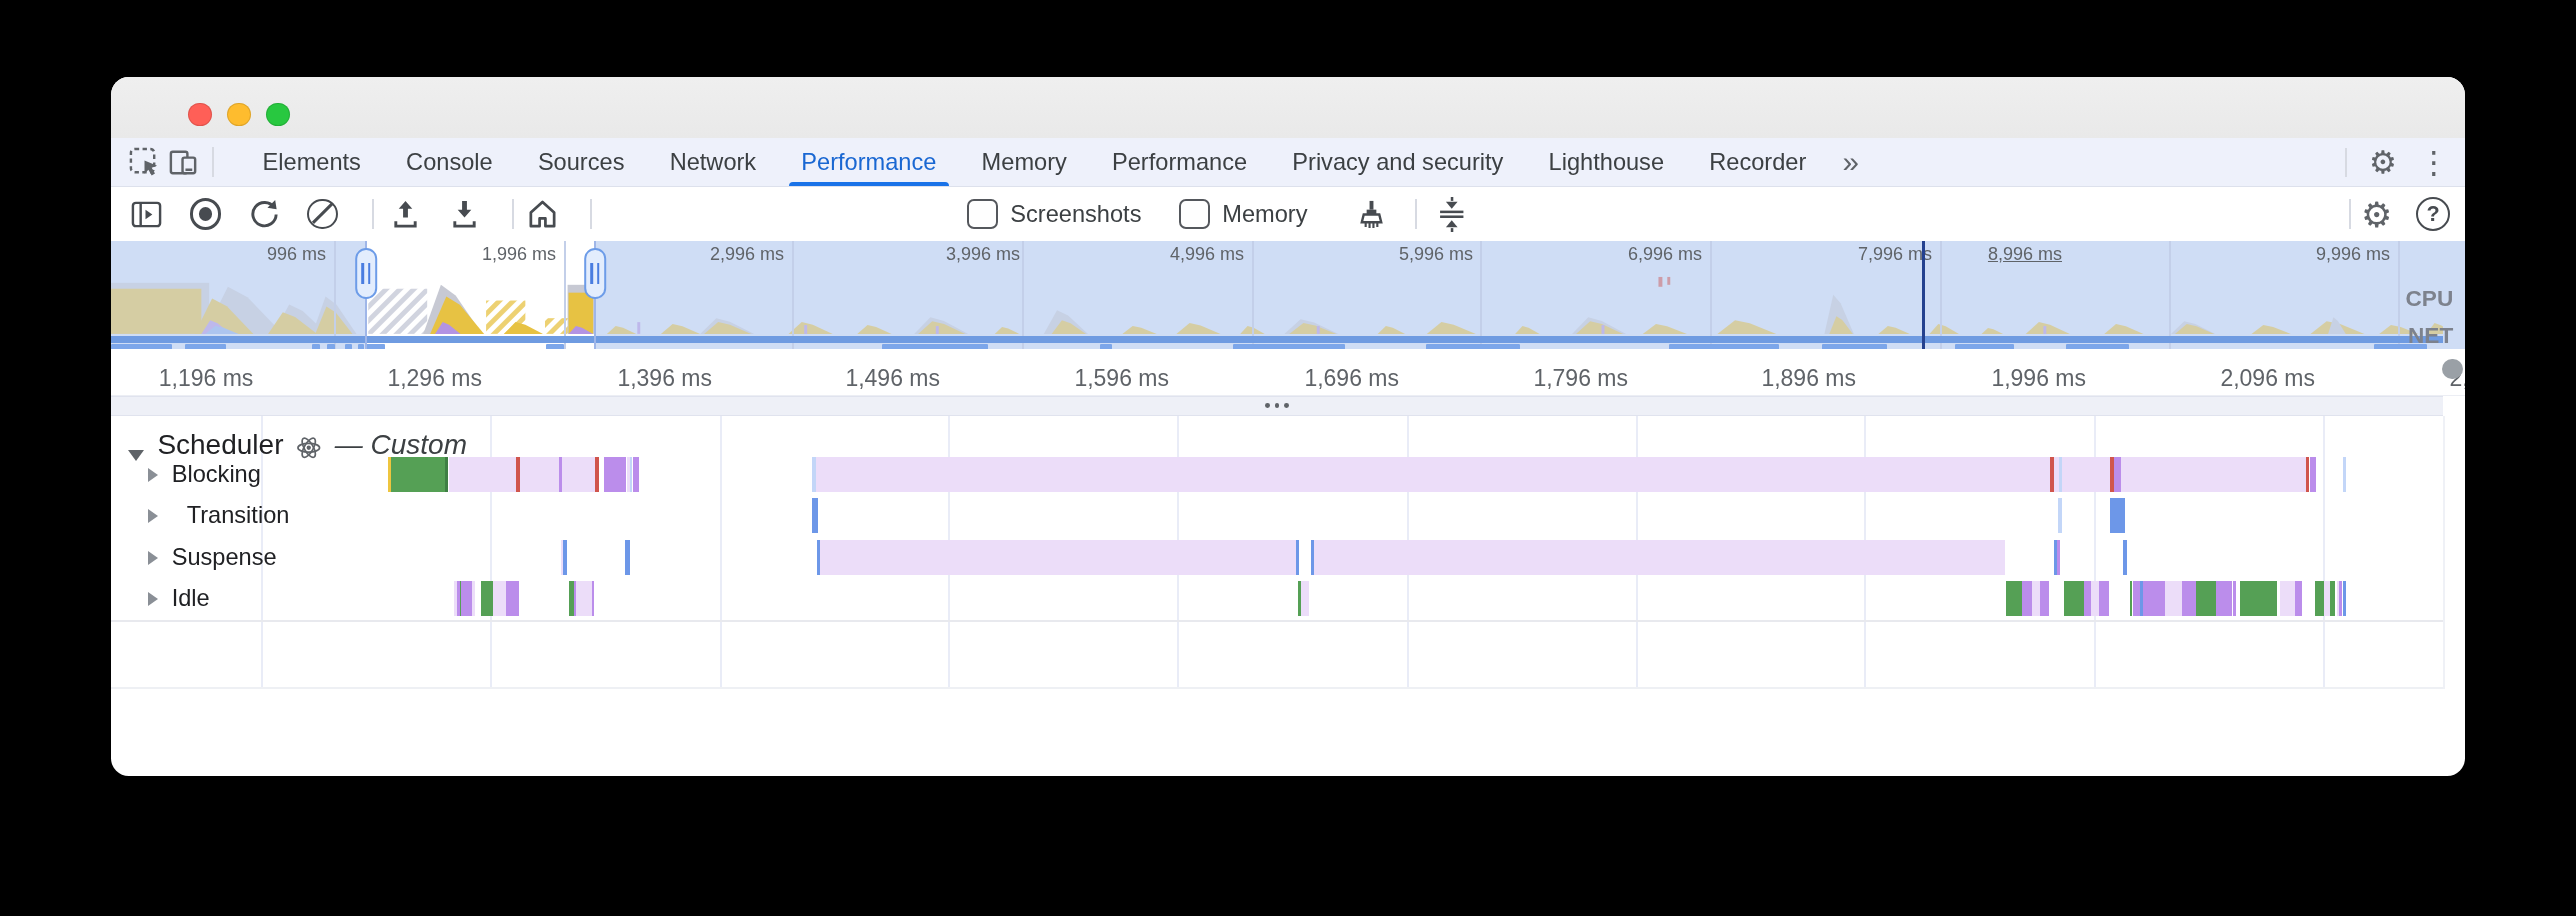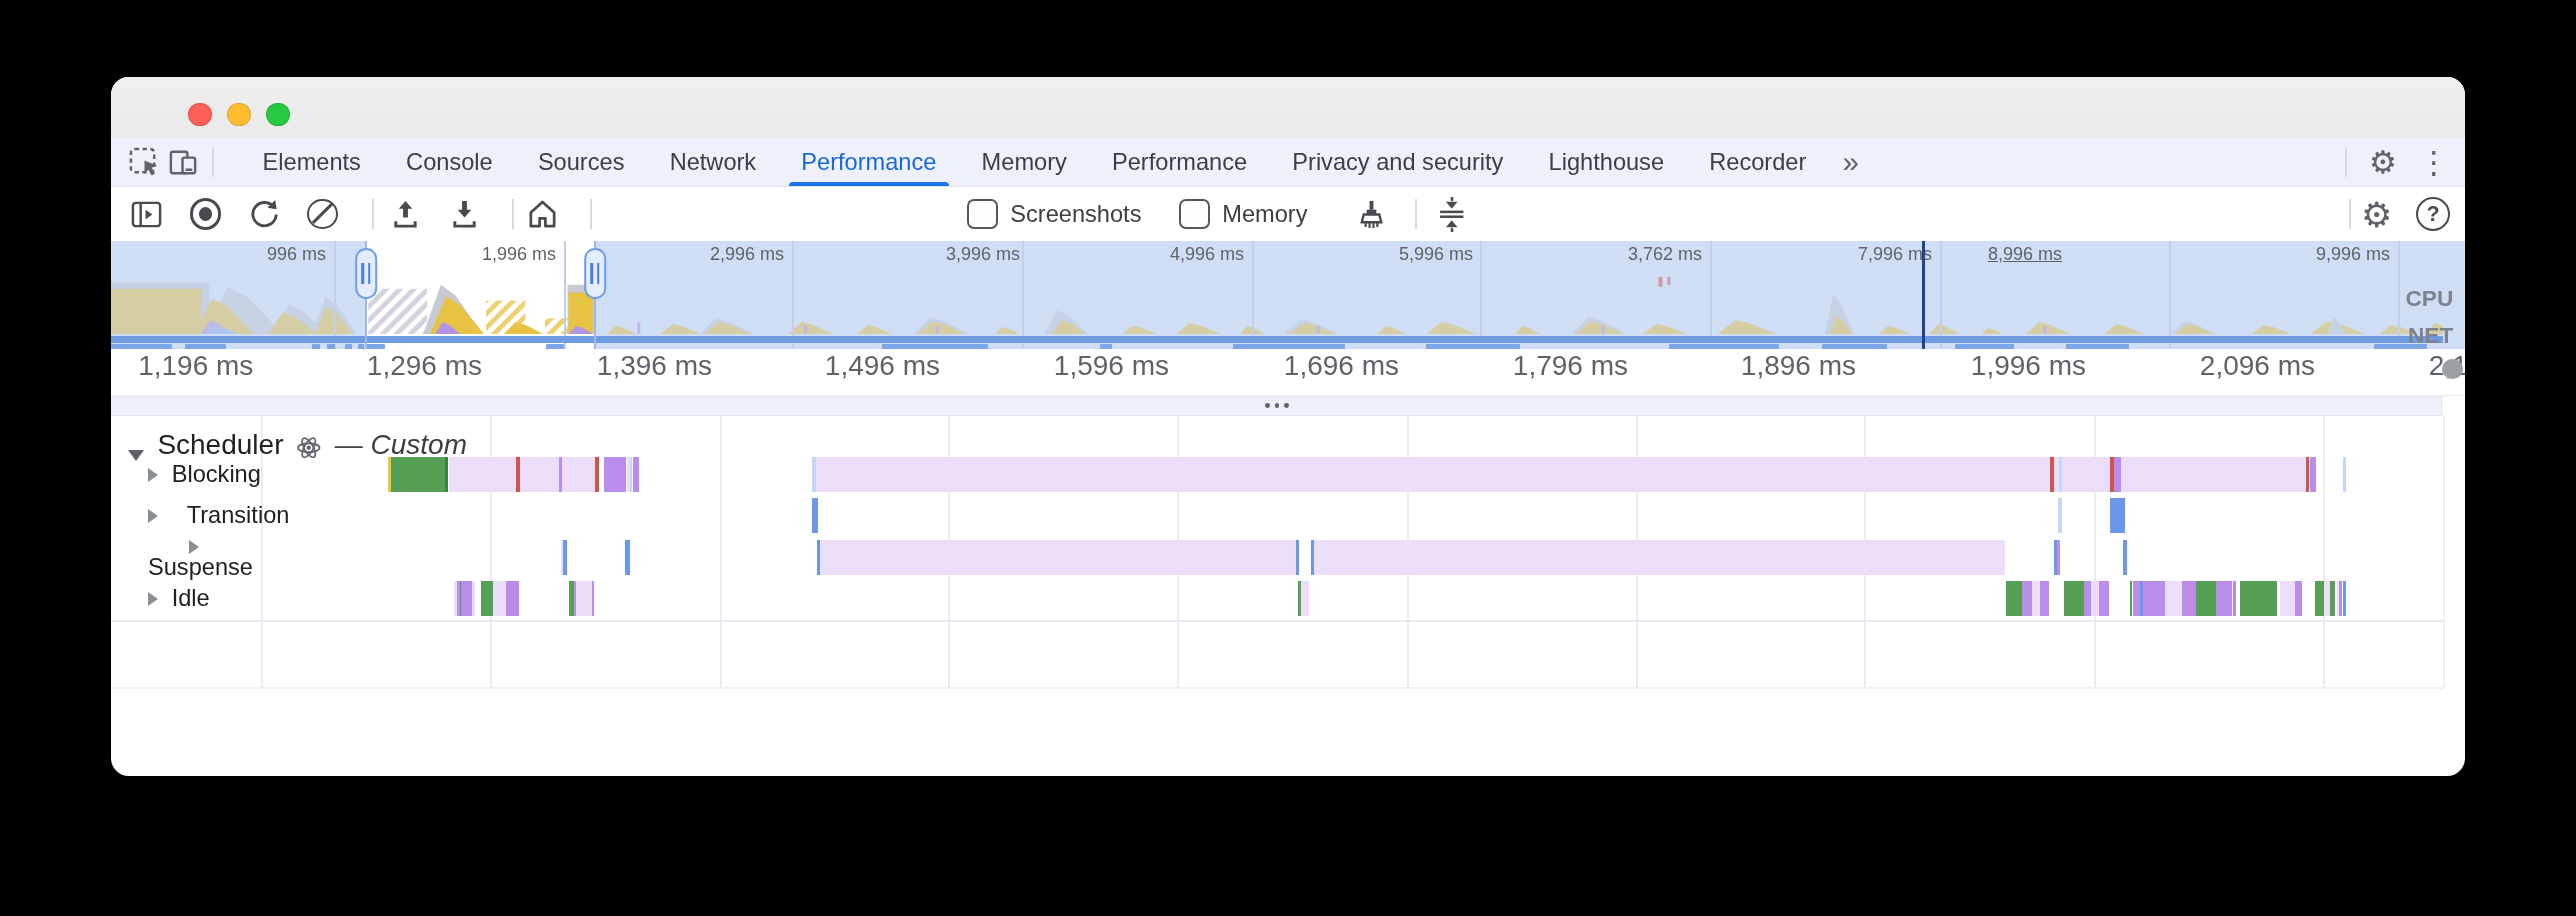--- a/index.html
+++ b/index.html
@@ -44,21 +44,21 @@
   .ov-band{position:absolute;left:0;top:95px;width:2332px;height:6.9px;background:#6f9be1;}
   .net-bar{position:absolute;top:103px;height:5.9px;background:#7ca6ea;border-radius:1px;}
   .ov-edge{position:absolute;top:0;width:2px;height:108px;background:#9fb6e8;}
   .handle{position:absolute;top:6.9px;width:21.6px;height:51px;background:#e3edfd;border:2px solid #6d9ce8;border-radius:10.8px;
           display:flex;align-items:center;justify-content:center;gap:3.9px;box-sizing:border-box;transform:translateX(-50%);}
   .handle i{display:block;width:2.5px;height:21.6px;background:#4a7de0;}
   .playhead{position:absolute;top:0;width:2.9px;height:108px;background:#24418f;}
   .side-label{position:absolute;right:11.8px;width:118px;text-align:right;font-weight:bold;font-size:22.6px;color:#7d828d;}
   
   .ruler{position:absolute;left:0;top:272px;width:100%;height:46px;background:#fff;border-bottom:1px solid #eceef4;}
-  .rl{position:absolute;top:1px;width:157px;text-align:right;font-size:28px;color:#5f6368;white-space:nowrap;}
+  .rl{position:absolute;top:16px;width:157px;text-align:right;font-size:23px;color:#5f6368;white-space:nowrap;}
   .scrolldot{position:absolute;right:2px;top:9.8px;width:20.6px;height:20.6px;border-radius:50%;background:#9aa0a6;}
   
   .dots{position:absolute;left:0;top:319px;width:2332px;height:19.6px;background:#eef0f7;border-top:1px solid #e0e3ee;border-bottom:1px solid #e0e3ee;
         display:flex;align-items:center;justify-content:center;gap:4.9px;box-sizing:border-box;}
   .dots i{width:4.9px;height:4.9px;border-radius:50%;background:#5f6368;display:block;}
   
   .tracks{position:absolute;left:0;top:339px;width:100%;height:273px;background:#fff;}
   .tgrid{position:absolute;top:0;width:2px;height:273px;background:#e9ecf7;}
   .thead{position:absolute;left:16.7px;top:14px;height:31px;display:flex;align-items:flex-end;font-size:28px;color:#202124;}
   .tri-down{width:0;height:0;border-left:8.8px solid transparent;border-right:8.8px solid transparent;border-top:11.8px solid #5f6368;margin-right:13.7px;}
@@ -342,21 +342,21 @@
           <div class="net-bar" style="left: 1955px; width: 63px; background: rgb(124, 166, 234);"></div>
           <div class="net-bar" style="left: 2263px; width: 53px; background: rgb(124, 166, 234);"></div>
         </div>
       <div id="ovlabels">
           <div class="ov-label" style="left: 58px;">996 ms</div>
           <div class="ov-label" style="left: 288px;">1,996 ms</div>
           <div class="ov-label" style="left: 516px;">2,996 ms</div>
           <div class="ov-label" style="left: 752px;">3,996 ms</div>
           <div class="ov-label" style="left: 976px;">4,996 ms</div>
           <div class="ov-label" style="left: 1205px;">5,996 ms</div>
-          <div class="ov-label" style="left: 1434px;">3,762 ms</div>
+          <div class="ov-label" style="left: 1434px;">6,996 ms</div>
           <div class="ov-label" style="left: 1664px;">7,996 ms</div>
           <div class="ov-label" style="left: 1794px; text-decoration: underline;">8,996 ms</div>
           <div class="ov-label" style="left: 2122px;">9,996 ms</div>
         </div>
       <div class="side-label" style="top:45px">CPU</div>
       <div class="side-label" style="top:82px">NET</div>
       <div class="ov-edge" id="edgeL" style="left: 254px;"></div>
       <div class="ov-edge" id="edgeR" style="left: 483px;"></div>
       <div class="handle" id="handleL" style="left: 255px;">
           <i></i>
@@ -445,21 +445,21 @@
           </div>
           <div class="row-label" style="top: 82px; gap: 15px;">
             <span class="tri-right"></span>
             <span>Transition</span>
           </div>
           <div class="rowbars" style="top: 82px;">
             <div class="seg" style="left: 701px; width: 5.9px; background: rgb(109, 151, 232);"></div>
             <div class="seg" style="left: 1947px; width: 3.9px; background: rgb(195, 214, 248);"></div>
             <div class="seg" style="left: 1999px; width: 14.7px; background: rgb(109, 151, 232);"></div>
           </div>
-          <div class="row-label" style="top: 124px; flex-direction: column;">
+          <div class="row-label" style="top: 124px;">
             <span class="tri-right"></span>
             <span>Suspense</span>
           </div>
           <div class="rowbars" style="top: 124px;">
             <div class="seg" style="left: 450px; width: 2px; background: rgb(236, 221, 249);"></div>
             <div class="seg" style="left: 452px; width: 3.9px; background: rgb(109, 151, 232);"></div>
             <div class="seg" style="left: 514px; width: 4.9px; background: rgb(109, 151, 232);"></div>
             <div class="seg" style="left: 706px; width: 2.9px; background: rgb(109, 151, 232);"></div>
             <div class="seg" style="left: 709px; width: 476px; background: rgb(236, 221, 249);"></div>
             <div class="seg" style="left: 1185px; width: 2.9px; background: rgb(109, 151, 232);"></div>

